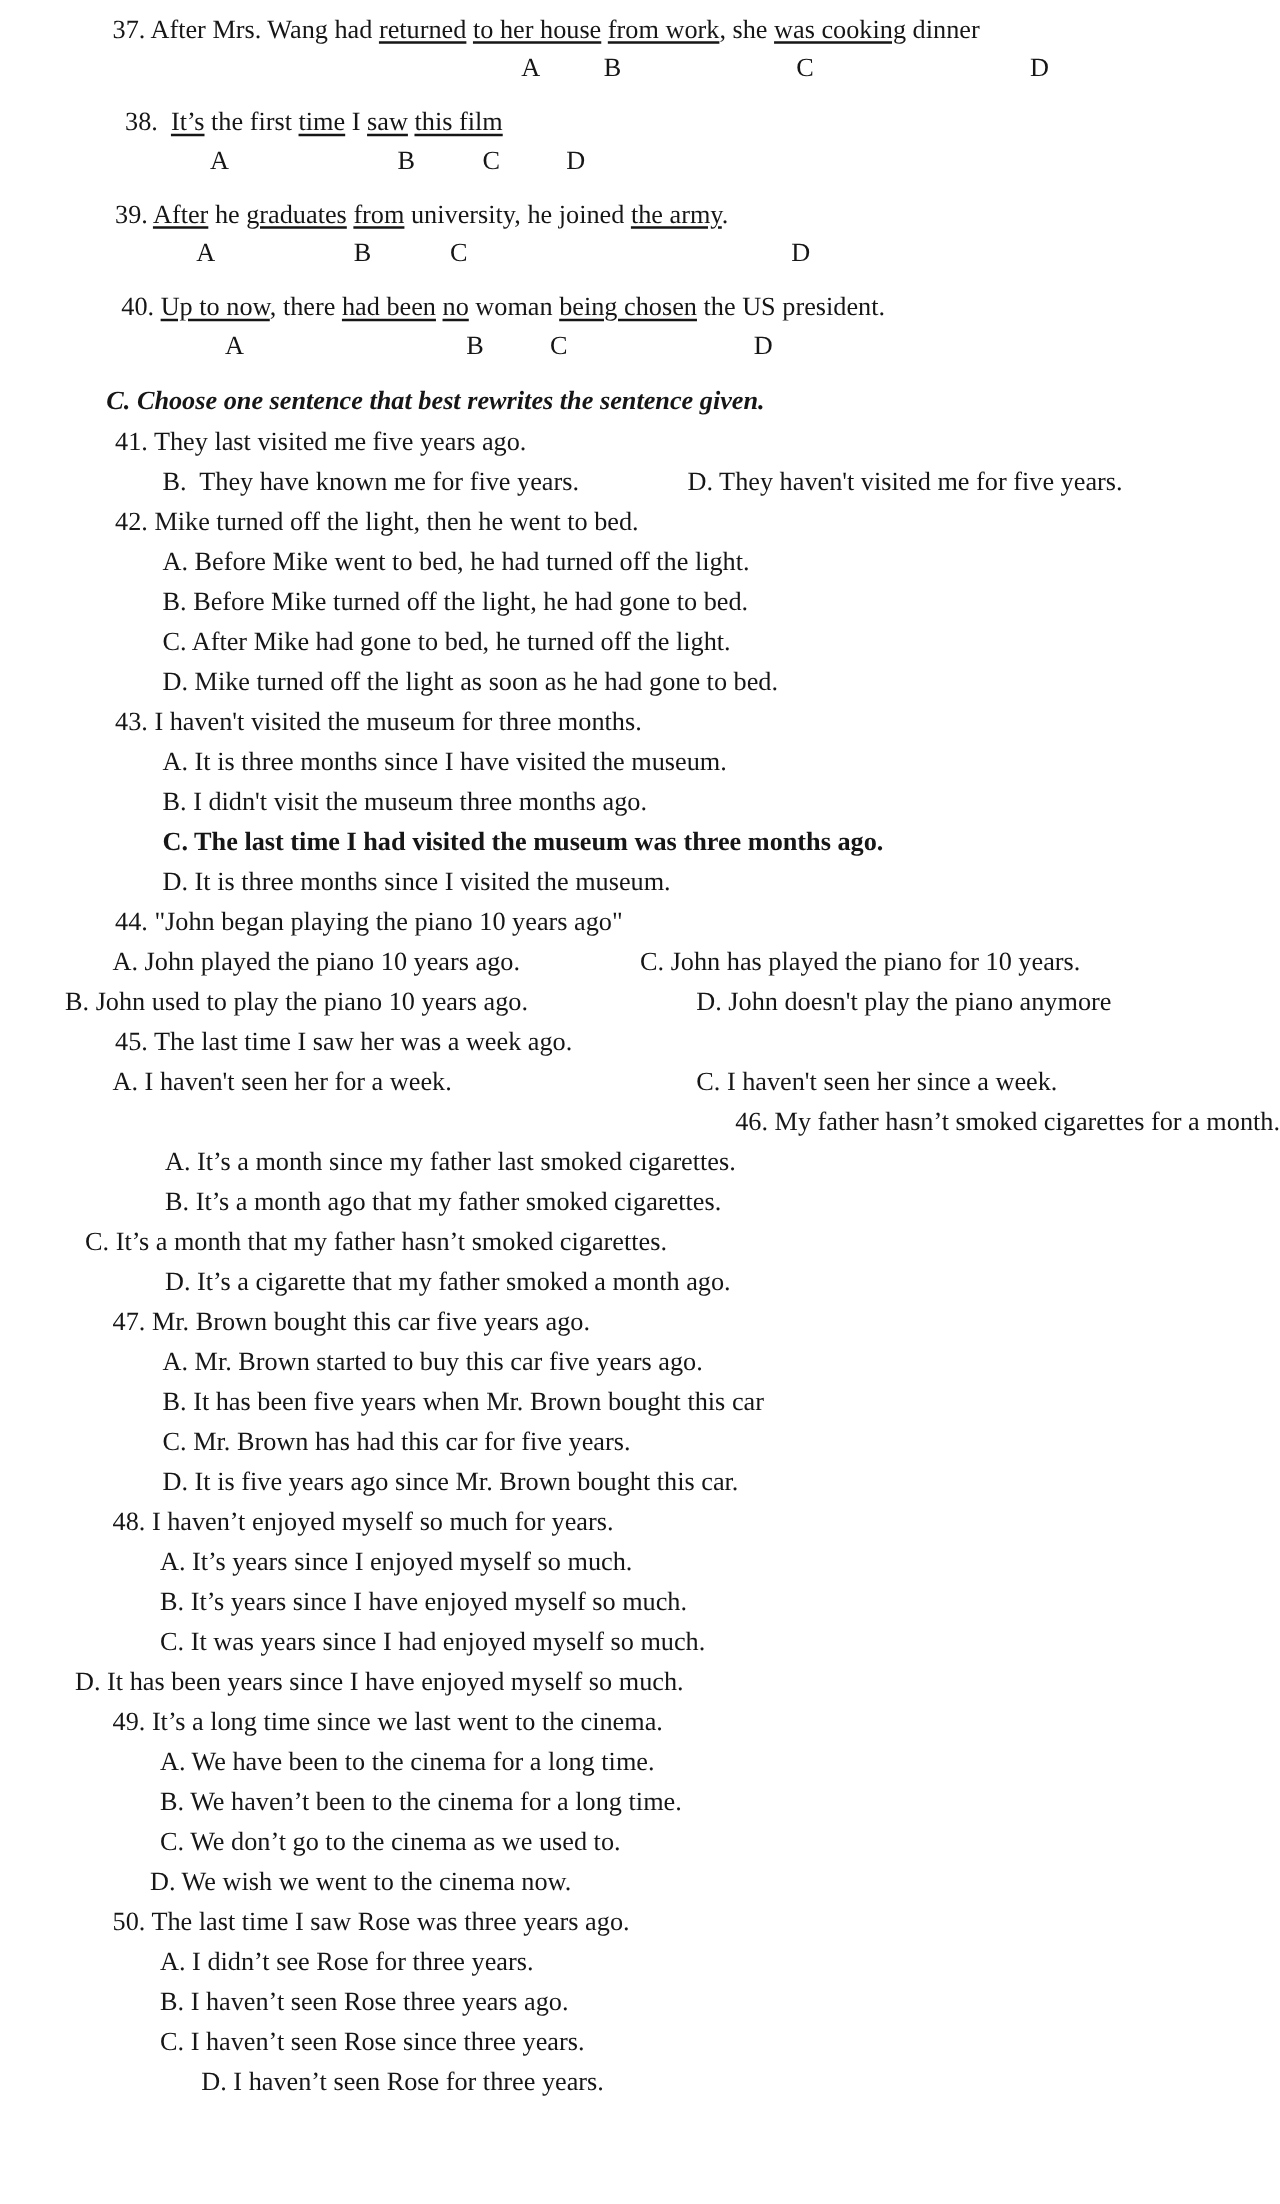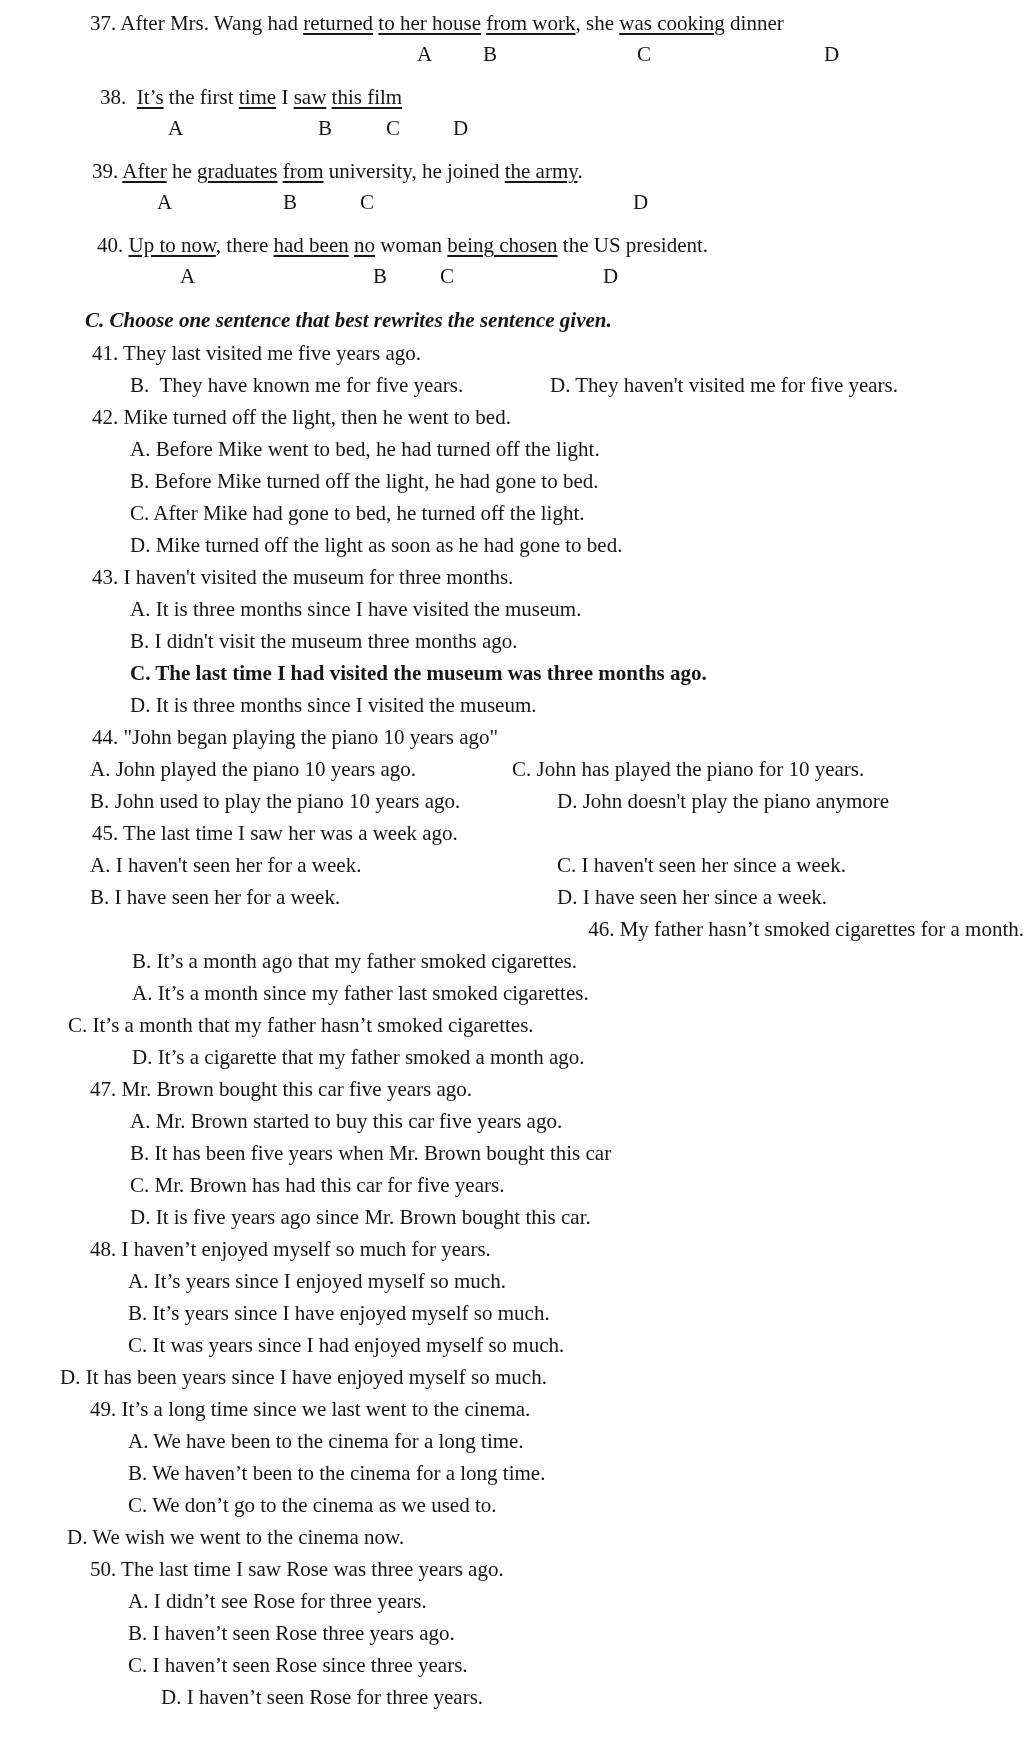--- a/index.html
+++ b/index.html
@@ -110,43 +110,42 @@
       <div class="rq-opt" style="padding-left: 130px;">B. Before Mike turned off the light, he had gone to bed.</div>
       <div class="rq-opt" style="padding-left: 130px;">C. After Mike had gone to bed, he turned off the light.</div>
       <div class="rq-opt" style="padding-left: 130px;">D. Mike turned off the light as soon as he had gone to bed.</div>
       <div class="rq-stem" style="padding-left: 92px;">43. I haven't visited the museum for three months.</div>
       <div class="rq-opt" style="padding-left: 130px;">A. It is three months since I have visited the museum.</div>
       <div class="rq-opt" style="padding-left: 130px;">B. I didn't visit the museum three months ago.</div>
       <div class="rq-opt" style="padding-left: 130px; font-weight: bold;">C. The last time I had visited the museum was three months ago.</div>
       <div class="rq-opt" style="padding-left: 130px;">D. It is three months since I visited the museum.</div>
       <div class="rq-stem" style="padding-left: 92px;">44. "John began playing the piano 10 years ago"</div>
       <div class="rq-row" style="padding-left: 90px;"><span>A. John played the piano 10 years ago.</span><span class="right-opt" style="left: 512px;">C. John has played the piano for 10 years.</span></div>
-      <div class="rq-row" style="padding-left: 90px;"><span>B. John used to play the piano 10 years ago.</span><span class="right-opt" style="left: 557px;">D. John doesn't play the piano anymore</span></div>
+      <div class="rq-row" style="padding-left: 52px;"><span>B. John used to play the piano 10 years ago.</span><span class="right-opt" style="left: 557px;">D. John doesn't play the piano anymore</span></div>
       <div class="rq-stem" style="padding-left: 92px;">45. The last time I saw her was a week ago.</div>
       <div class="rq-row" style="padding-left: 90px;"><span>A. I haven't seen her for a week.</span><span class="right-opt" style="left: 557px;">C. I haven't seen her since a week.</span></div>
-      <div class="rq-row" style="padding-left: 90px;"><span>B. I have seen her for a week.</span><span class="right-opt" style="left: 557px;">D. I have seen her since a week.</span></div>
       <div class="rq-stem" style="padding-left: 90px; text-align: right;">46. My father hasn’t smoked cigarettes for a month.</div>
+      <div class="rq-opt" style="padding-left: 132px;">A. It’s a month since my father last smoked cigarettes.</div>
       <div class="rq-opt" style="padding-left: 132px;">B. It’s a month ago that my father smoked cigarettes.</div>
-      <div class="rq-opt" style="padding-left: 132px;">A. It’s a month since my father last smoked cigarettes.</div>
       <div class="rq-opt" style="padding-left: 68px;">C. It’s a month that my father hasn’t smoked cigarettes.</div>
       <div class="rq-opt" style="padding-left: 132px;">D. It’s a cigarette that my father smoked a month ago.</div>
       <div class="rq-stem" style="padding-left: 90px;">47. Mr. Brown bought this car five years ago.</div>
       <div class="rq-opt" style="padding-left: 130px;">A. Mr. Brown started to buy this car five years ago.</div>
       <div class="rq-opt" style="padding-left: 130px;">B. It has been five years when Mr. Brown bought this car</div>
       <div class="rq-opt" style="padding-left: 130px;">C. Mr. Brown has had this car for five years.</div>
       <div class="rq-opt" style="padding-left: 130px;">D. It is five years ago since Mr. Brown bought this car.</div>
       <div class="rq-stem" style="padding-left: 90px;">48. I haven’t enjoyed myself so much for years.</div>
       <div class="rq-opt" style="padding-left: 128px;">A. It’s years since I enjoyed myself so much.</div>
       <div class="rq-opt" style="padding-left: 128px;">B. It’s years since I have enjoyed myself so much.</div>
       <div class="rq-opt" style="padding-left: 128px;">C. It was years since I had enjoyed myself so much.</div>
       <div class="rq-opt" style="padding-left: 60px;">D. It has been years since I have enjoyed myself so much.</div>
       <div class="rq-stem" style="padding-left: 90px;">49. It’s a long time since we last went to the cinema.</div>
       <div class="rq-opt" style="padding-left: 128px;">A. We have been to the cinema for a long time.</div>
       <div class="rq-opt" style="padding-left: 128px;">B. We haven’t been to the cinema for a long time.</div>
       <div class="rq-opt" style="padding-left: 128px;">C. We don’t go to the cinema as we used to.</div>
-      <div class="rq-opt" style="padding-left: 67px;">D. We wish we went to the cinema now.</div>
+      <div class="rq-opt" style="padding-left: 120px;">D. We wish we went to the cinema now.</div>
       <div class="rq-stem" style="padding-left: 90px;">50. The last time I saw Rose was three years ago.</div>
       <div class="rq-opt" style="padding-left: 128px;">A. I didn’t see Rose for three years.</div>
       <div class="rq-opt" style="padding-left: 128px;">B. I haven’t seen Rose three years ago.</div>
       <div class="rq-opt" style="padding-left: 128px;">C. I haven’t seen Rose since three years.</div>
       <div class="rq-opt" style="padding-left: 128px; margin-left: 33px;">D. I haven’t seen Rose for three years.</div>
     </div>
 </div>
 
 </body></html>

